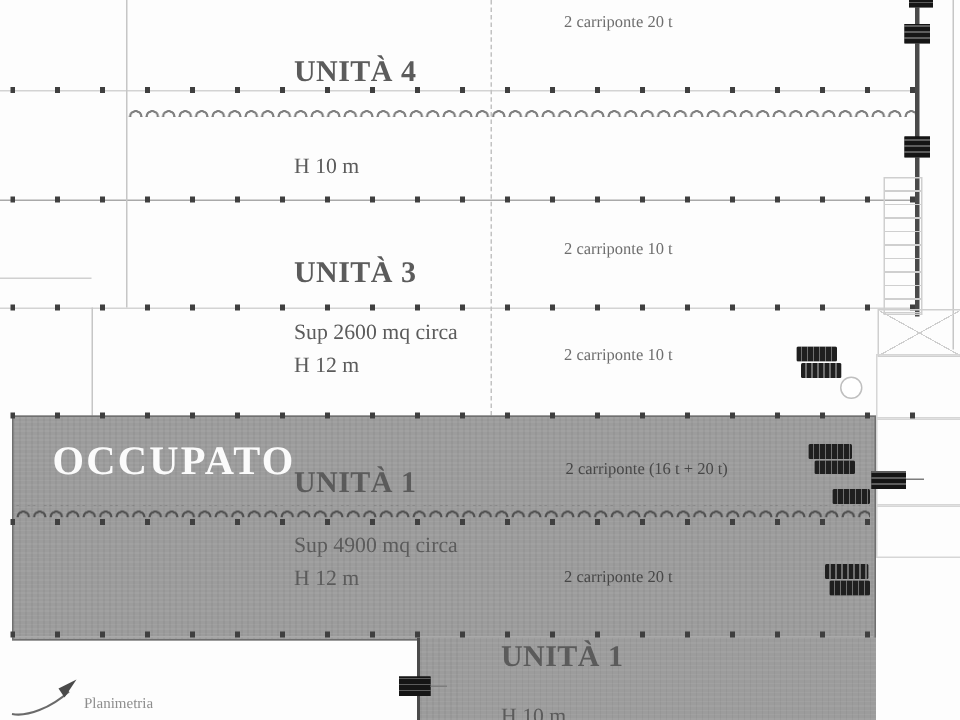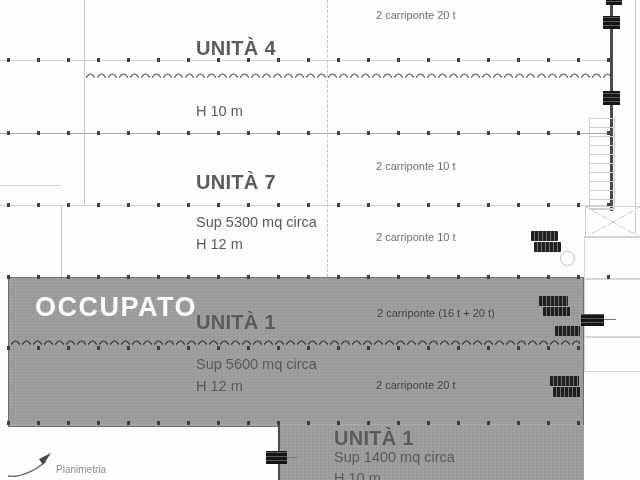--- a/index.html
+++ b/index.html
@@ -1,19 +1,19 @@
 <!DOCTYPE html>
 <html><head>
 <meta charset="utf-8">
 <style>
   html,body{margin:0;padding:0;background:#ffffff;}
   #stage{
     position:relative;width:640px;height:480px;overflow:hidden;
     background:#fdfdfd;
-    font-family:Liberation Sans, sans-serif;
+    font-family:Liberation Serif, serif;
     color:#5b5b5b;
   }
   .abs{position:absolute;}
   
   .unit-title{font-size:20px;font-weight:bold;letter-spacing:.3px;white-space:nowrap;}
   .unit-spec{font-size:14.5px;white-space:nowrap;}
   .crane-label{font-size:11px;color:#6e6e6e;white-space:nowrap;}
   .crane-label.on-gray{color:#474747;}
   .occupato{font-size:27px;font-weight:bold;color:#fbfbfb;letter-spacing:1.5px;white-space:nowrap;}
   .legend-label{font-size:10px;color:#8d8d8d;white-space:nowrap;}
@@ -127,31 +127,30 @@
 
   <div class="abs crane-label" style="left:376px;top:9px;">2 carriponte 20 t</div>
   <div class="abs crane-label" style="left:376px;top:160px;">2 carriponte 10 t</div>
   <div class="abs crane-label" style="left:376px;top:231px;">2 carriponte 10 t</div>
   <div class="abs crane-label on-gray" style="left:377px;top:307px;">2 carriponte (16 t + 20 t)</div>
   <div class="abs crane-label on-gray" style="left:376px;top:379px;">2 carriponte 20 t</div>
 
   <div class="abs unit-title" style="left:196px;top:37px;">UNITÀ 4</div>
   <div class="abs unit-spec" style="left:196px;top:103px;">H 10 m</div>
 
-  <div class="abs unit-title" style="left:196px;top:171px;">UNITÀ 7</div>
-  <div class="abs unit-spec" style="left:196px;top:214px;">Sup 5300 mq circa</div>
+  <div class="abs unit-title" style="left:196px;top:171px;">UNITÀ 3</div>
+  <div class="abs unit-spec" style="left:196px;top:214px;">Sup 2600 mq circa</div>
   <div class="abs unit-spec" style="left:196px;top:236px;">H 12 m</div>
 
   <div class="abs occupato" style="left:35px;top:292px;">OCCUPATO</div>
   <div class="abs unit-title" style="left:196px;top:311px;">UNITÀ 1</div>
-  <div class="abs unit-spec" style="left:196px;top:356px;">Sup 5600 mq circa</div>
+  <div class="abs unit-spec" style="left:196px;top:356px;">Sup 4900 mq circa</div>
   <div class="abs unit-spec" style="left:196px;top:378px;">H 12 m</div>
 
   <div class="abs unit-title" style="left:334px;top:427px;">UNITÀ 1</div>
-  <div class="abs unit-spec" style="left:334px;top:449px;">Sup 1400 mq circa</div>
   <div class="abs unit-spec" style="left:334px;top:470px;">H 10 m</div>
 
   <div class="abs" style="left:6px;top:450px;width:50px;height:30px;">
     <svg width="50" height="30" viewBox="0 0 50 30">
       <path d="M2 26 C 12 28, 28 22, 40 11" fill="none" stroke="#6a6a6a" stroke-width="1.4"></path>
       <path d="M37 15 L45 3 L33 9 Z" fill="#4a4a4a"></path>
     </svg>
   </div>
   <div class="abs legend-label" style="left:56px;top:464px;">Planimetria</div>
 

